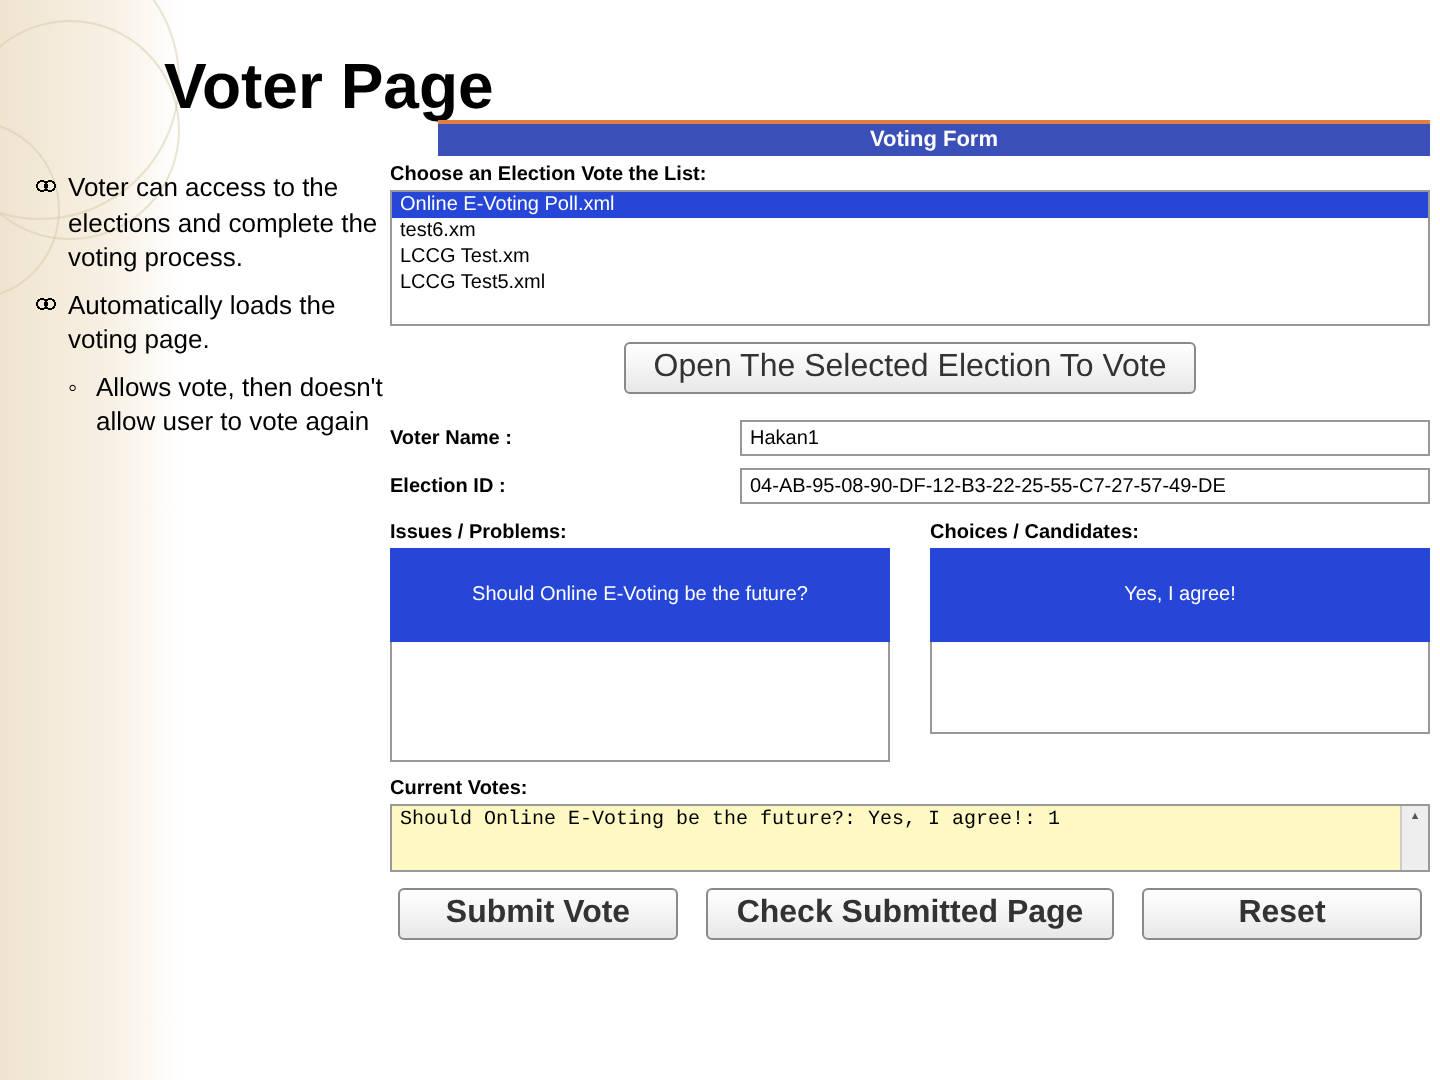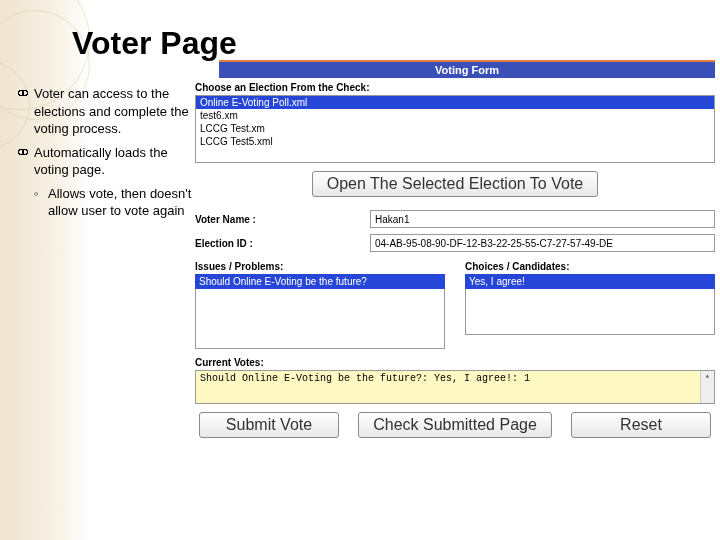--- a/index.html
+++ b/index.html
@@ -21,21 +21,21 @@
     z-index: 0;
   }
   .deco-circle {
     position: absolute;
     border: 1px solid #d8c9a8;
     border-radius: 50%;
     opacity: 0.5;
   }
   .slide-title {
     position: absolute;
-    left: 72px;
+    left: 82px;
     top: 25px;
     font-size: 32px;
     font-weight: bold;
     color: #000;
     z-index: 2;
   }
   .bullets {
     position: absolute;
     left: 18px;
     top: 85px;
@@ -124,21 +124,22 @@
     font-size: 10px;
     padding: 2px 4px;
     height: 18px;
   }
   .two-col { display: flex; gap: 20px; margin-top: 2px; }
   .col { flex: 1; }
   .col-header {
     background: #2646d8;
     color: #fff;
     font-size: 10px;
-    padding: 2px 4px;
+    padding: 18px 4px;
+    text-align: center;
   }
   .col-body {
     border: 1px solid #999;
     border-top: none;
     background: #fff;
     height: 60px;
     font-size: 10px;
     padding: 2px 4px;
   }
   .votes-box {
@@ -159,20 +160,21 @@
   }
   .scroll-stub .arr {
     font-size: 8px;
     text-align: center;
     color: #555;
   }
   .btn-row3 {
     display: flex;
     justify-content: space-between;
     padding: 8px 4px 0 4px;
+    font-weight: bold;
   }
   .btn-row3 .btn { min-width: 140px; text-align: center; }
 </style>
 </head>
 <body>
 
 <div class="decoration">
   <div class="deco-circle" style="width:140px;height:140px;left:-50px;top:-30px"></div>
   <div class="deco-circle" style="width:110px;height:110px;left:-20px;top:10px"></div>
   <div class="deco-circle" style="width:90px;height:90px;left:-60px;top:60px"></div>
@@ -183,21 +185,21 @@
 <ul class="bullets">
   <li class="top">Voter can access to the elections and complete the voting process.</li>
   <li class="top">Automatically loads the voting page.</li>
   <li class="sub">Allows vote, then doesn't allow user to vote again</li>
 </ul>
 
 <div class="app">
 
   <div class="form-title">Voting Form</div>
 
-  <div class="section-label">Choose an Election From the Check:</div>
+  <div class="section-label">Choose an Election Vote the List:</div>
   <div class="listbox">
     <div class="listrow selected">Online E-Voting Poll.xml</div>
     <div class="listrow">test6.xm</div>
     <div class="listrow">LCCG Test.xm</div>
     <div class="listrow">LCCG Test5.xml</div>
   </div>
 
   <div class="btn-row-center">
     <span class="btn">Open The Selected Election To Vote</span>
   </div>

